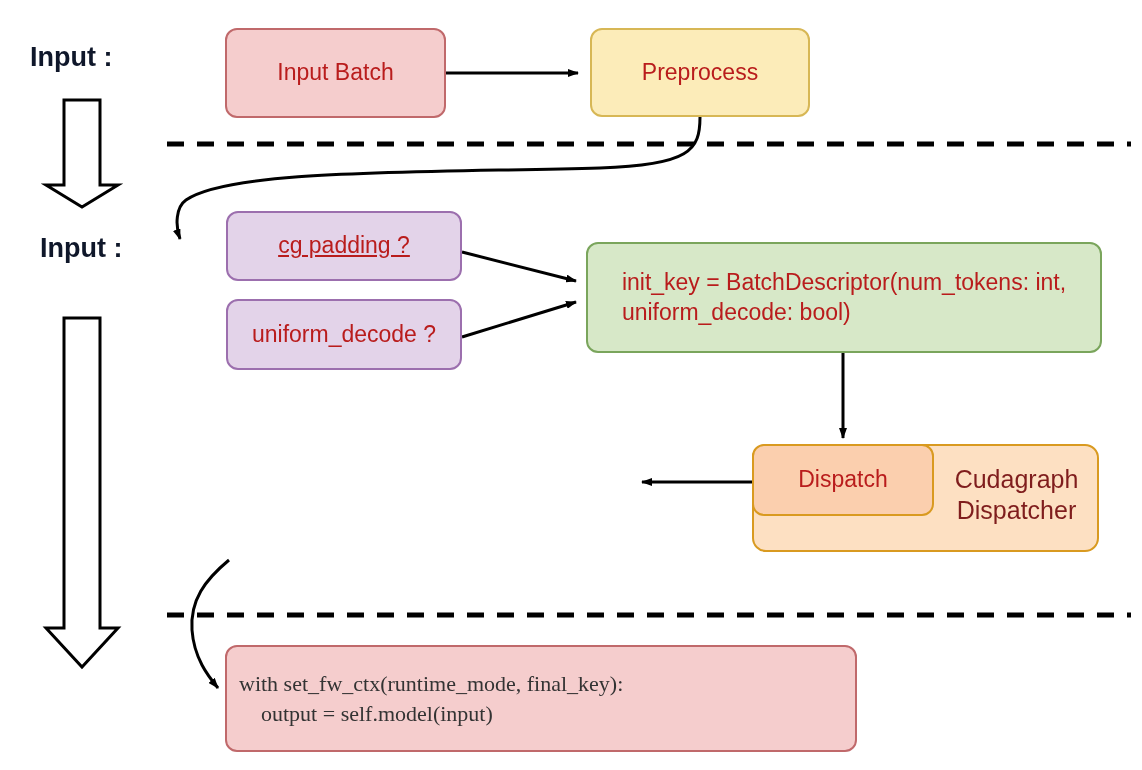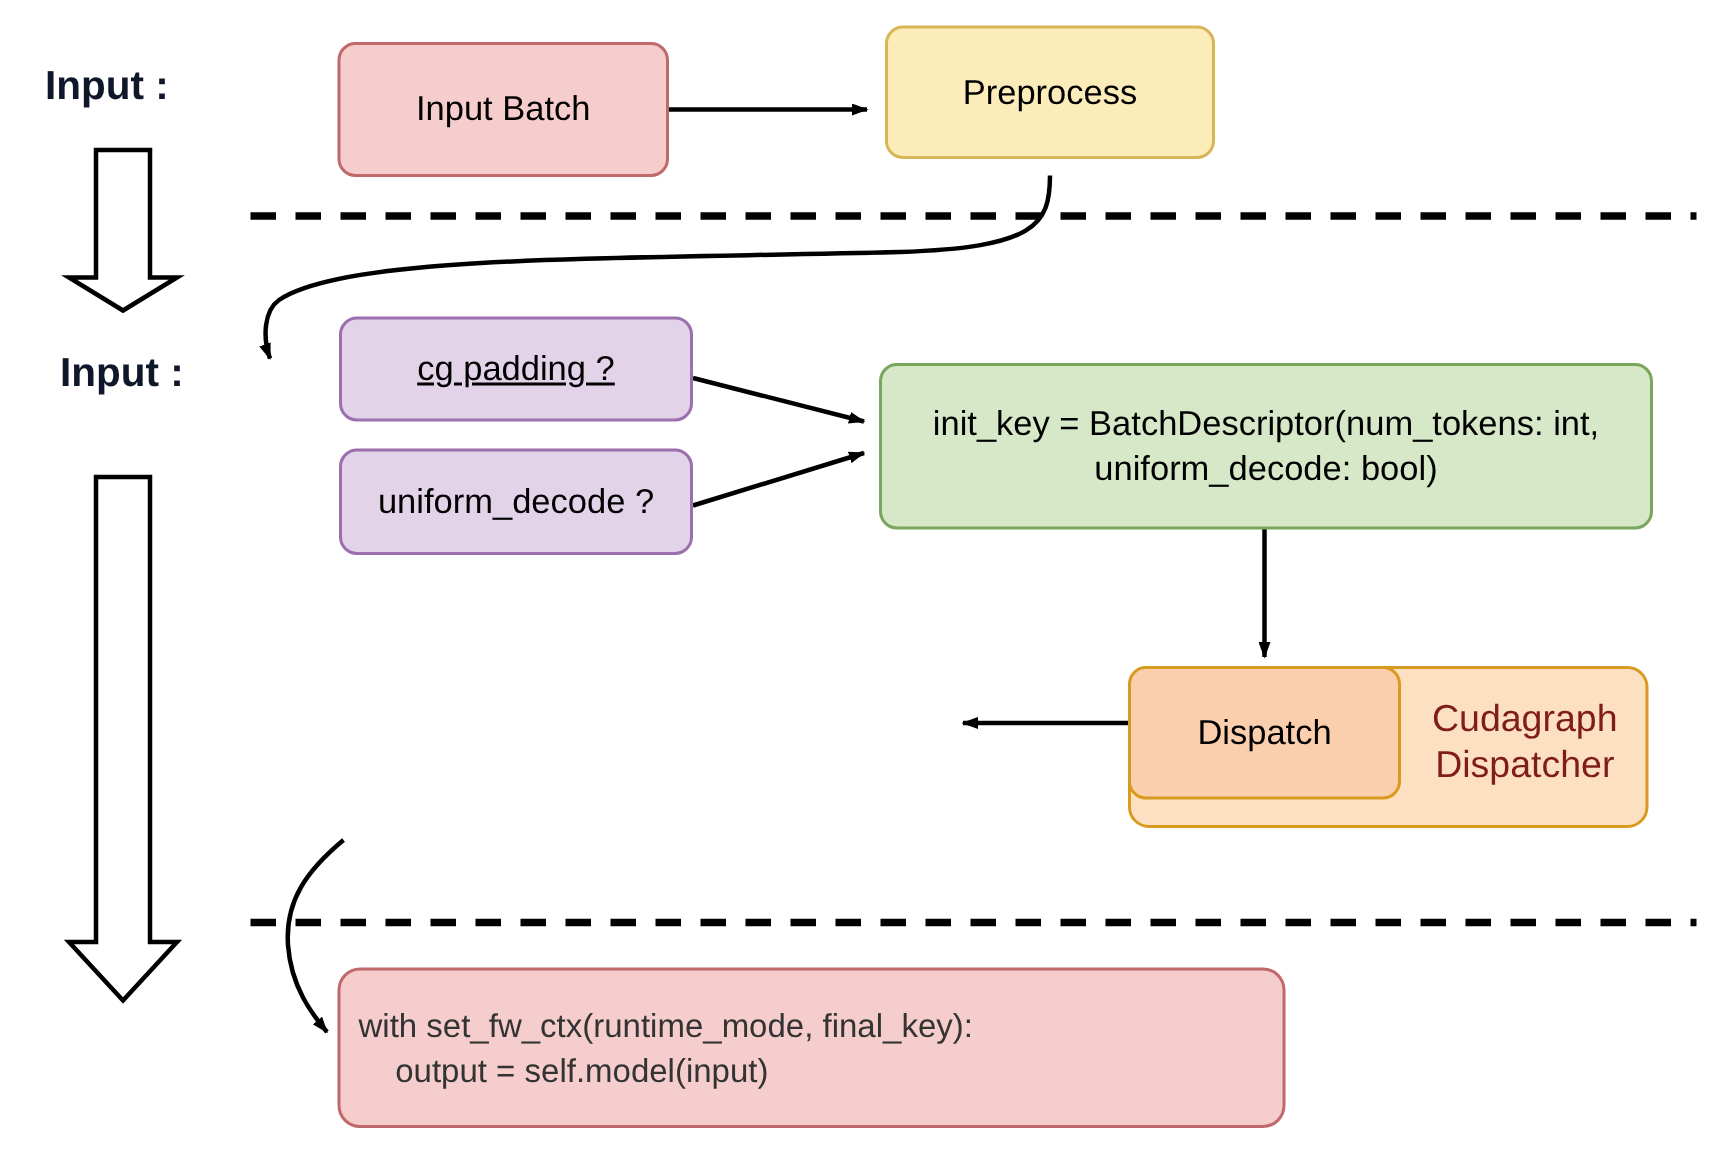--- a/index.html
+++ b/index.html
@@ -34,36 +34,34 @@
   }
   .node {
     position: absolute;
     box-sizing: border-box;
     border-radius: 12px;
     border-width: 2px;
     border-style: solid;
     display: flex;
     align-items: center;
     justify-content: center;
-    text-align: center;
     font-size: 23px;
-    color: #000000;
+    color: #b91c1c;
     line-height: 1.28;
     padding: 4px 10px;
   }
   .node.code {
-    font-family: Liberation Sans, sans-serif;
+    font-family: Liberation Serif, serif;
     font-size: 22px;
     justify-content: flex-start;
     text-align: left;
     white-space: pre;
     line-height: 1.35;
     padding-left: 12px;
     color: #333333;
-    border-radius: 15px;
   }
   .node-multiline { white-space: pre-line; }
   .group-label {
     position: absolute;
     font-size: 25px;
     color: #7f1d1d;
     text-align: center;
     white-space: pre-line;
     line-height: 1.22;
   }
@@ -99,32 +97,32 @@
     <path d="M752,482 L642,482" fill="none" stroke="#000000" stroke-width="3" marker-end="url(#arrowhead)"></path>
 
     <path d="M229,560 C205,580 190,600 192,630 C194,658 208,676 218,688" fill="none" stroke="#000000" stroke-width="3" marker-end="url(#arrowhead)"></path>
   </svg>
 
   <div class="stage-label" style="left:30px; top:42px;">Input :</div>
   <div class="stage-label" style="left:40px; top:233px;">Input :</div>
 
   <div class="node" style="left:225px; top:28px; width:221px; height:90px; background:#f5cdcd; border-color:#c0696b; font-size:23px;">Input Batch</div>
 
-  <div class="node" style="left:590px; top:17px; width:220px; height:89px; background:#fcecb9; border-color:#d7b755; font-size:23px;">Preprocess</div>
+  <div class="node" style="left:590px; top:28px; width:220px; height:89px; background:#fcecb9; border-color:#d7b755; font-size:23px;">Preprocess</div>
 
   <div class="node" style="left:226px; top:211px; width:236px; height:70px; background:#e3d3e9; border-color:#9c6fae; font-size:23px;text-decoration:underline;">cg padding ?</div>
 
   <div class="node" style="left:226px; top:299px; width:236px; height:71px; background:#e3d3e9; border-color:#9c6fae; font-size:23px;">uniform_decode ?</div>
 
   <div class="node node-multiline" style="left:586px; top:231px; width:516px; height:111px; background:#d7e8c8; border-color:#7aa55c; font-size:23px;margin-top:11px;">init_key = BatchDescriptor(num_tokens: int,
 uniform_decode: bool)</div>
 
   <div class="node" style="left:752px; top:444px; width:347px; height:108px; background:#fde0c2; border-color:#d99a20; border-radius:14px;"></div>
   <div class="group-label" style="left:934px; top:464px; width:165px;">Cudagraph
 Dispatcher</div>
 
-  <div class="node" style="left:752px; top:444px; width:182px; height:89px; background:#fbcfae; border-color:#d99a20; font-size:23px;">Dispatch</div>
+  <div class="node" style="left:752px; top:444px; width:182px; height:72px; background:#fbcfae; border-color:#d99a20; font-size:23px;">Dispatch</div>
 
 
   <div class="node code" style="left:225px; top:645px; width:632px; height:107px; background:#f5cdcd; border-color:#c0696b;">with set_fw_ctx(runtime_mode, final_key):
     output = self.model(input)</div>
 
 </div>
 
 </body></html>

